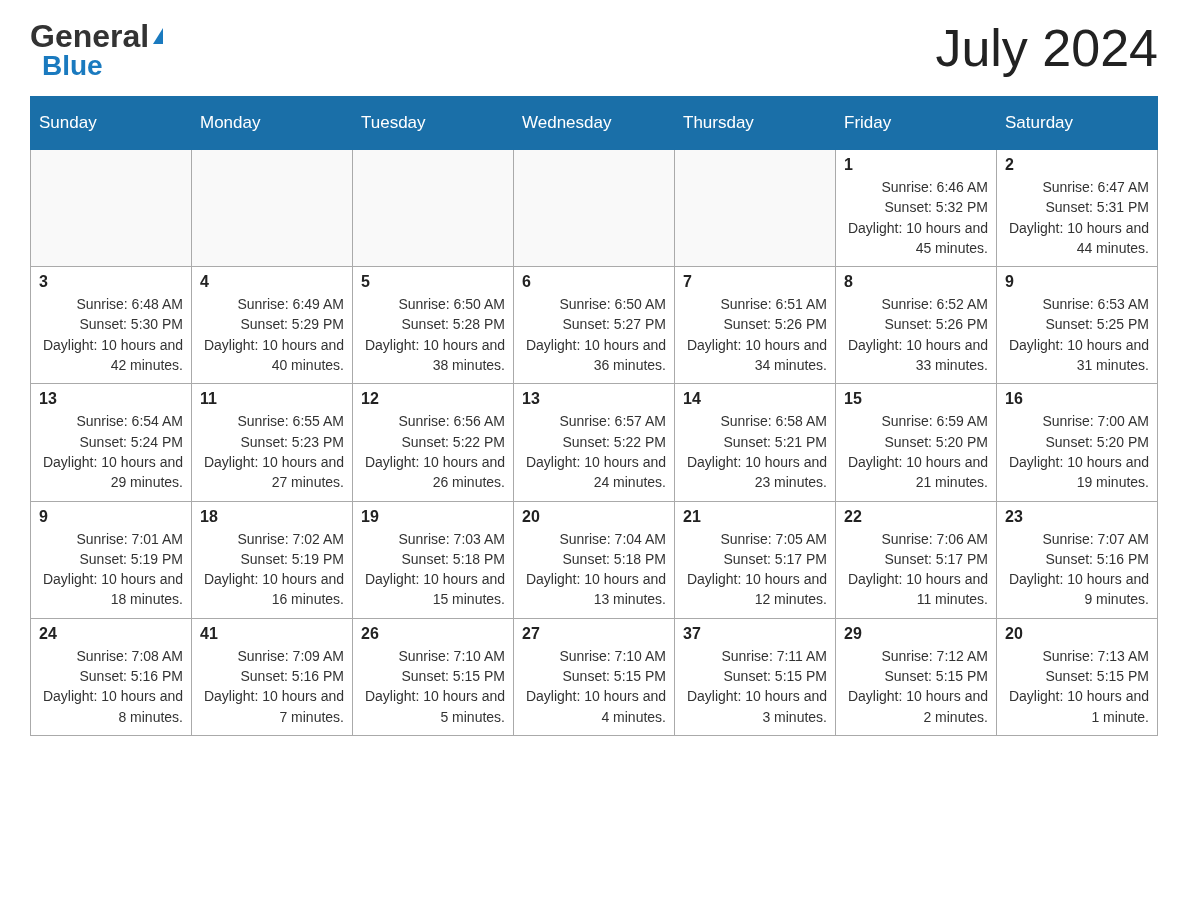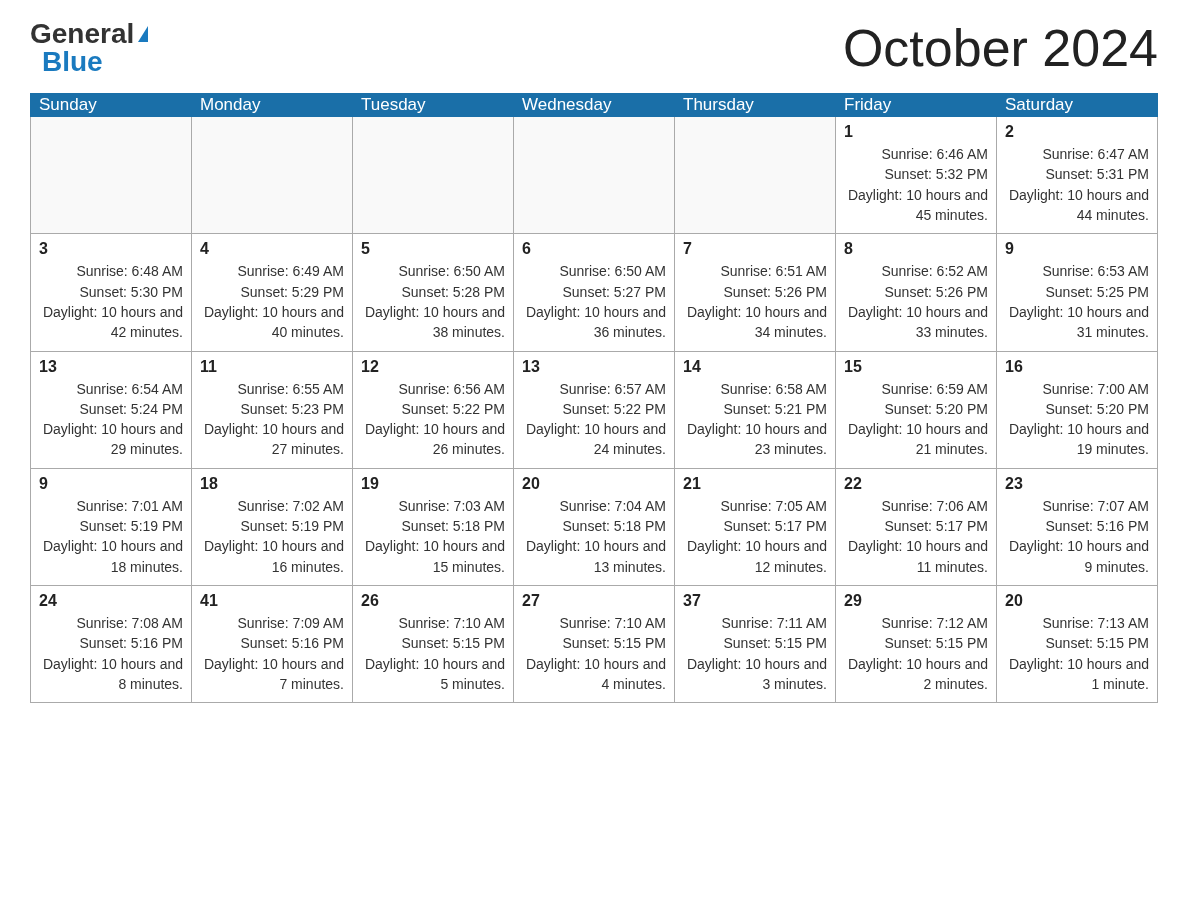--- a/index.html
+++ b/index.html
@@ -15,21 +15,21 @@
       justify-content: space-between;
       align-items: flex-start;
       margin-bottom: 16px;
     }
     .logo {
       display: flex;
       flex-direction: column;
       align-items: flex-start;
     }
     .logo-general {
-      font-size: 28px;
+      font-size: 32px;
       font-weight: bold;
       color: #333;
       line-height: 1;
     }
     .logo-blue {
       font-size: 28px;
       font-weight: bold;
       color: #1a7abf;
       line-height: 1;
       margin-left: 12px;
@@ -60,21 +60,21 @@
     .calendar {
       width: 100%;
       border-collapse: collapse;
       border: 1px solid #999;
     }
     .calendar th {
       background-color: #1a6fa8;
       color: #fff;
       font-size: 17px;
       font-weight: normal;
-      padding: 1px 8px;
+      padding: 16px 8px;
       text-align: left;
       border: 1px solid #1a6fa8;
     }
     .calendar td {
       vertical-align: top;
       padding: 6px 8px 8px 8px;
       border: 1px solid #aaa;
       width: 14.28%;
       min-height: 100px;
     }
@@ -103,21 +103,21 @@
 
 <div class="header">
   <div class="logo">
     <div style="display:flex; align-items:center;">
       <span class="logo-general">General</span>
       <span class="logo-triangle"></span>
     </div>
     <span class="logo-blue">Blue</span>
   </div>
   <div class="title-block">
-    <div class="month-title">October 2024</div>
+    <div class="month-title">July 2024</div>
   </div>
 </div>
 
 <table class="calendar">
   <thead>
     <tr>
       <th>Sunday</th>
       <th>Monday</th>
       <th>Tuesday</th>
       <th>Wednesday</th>

